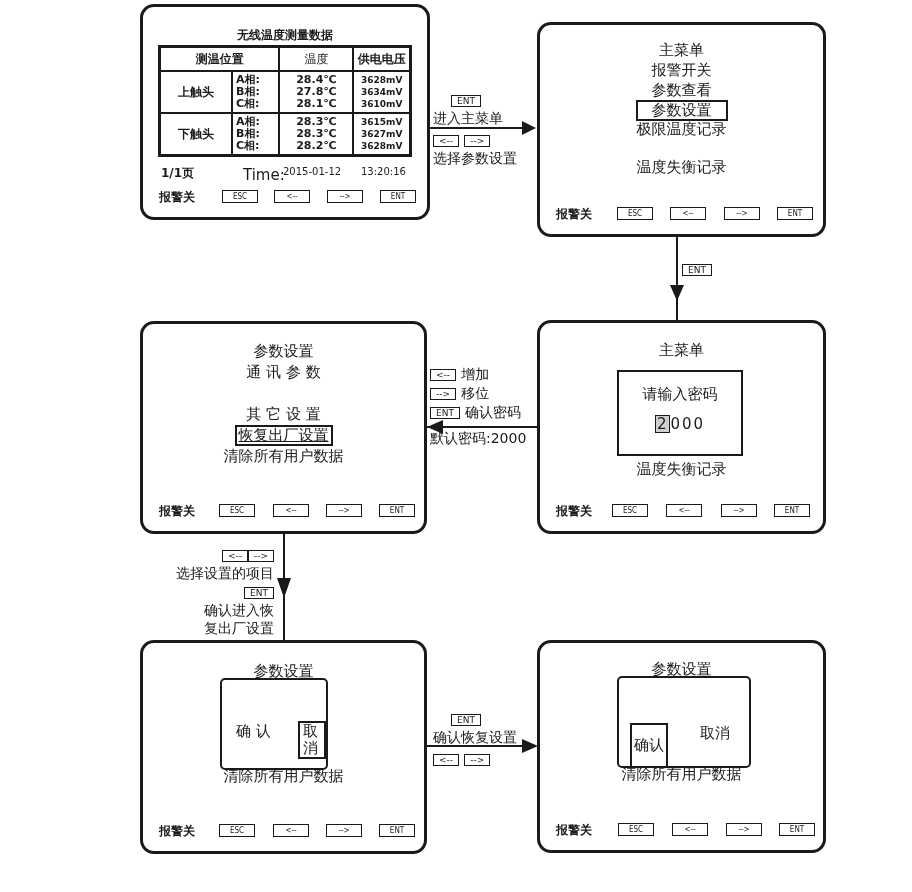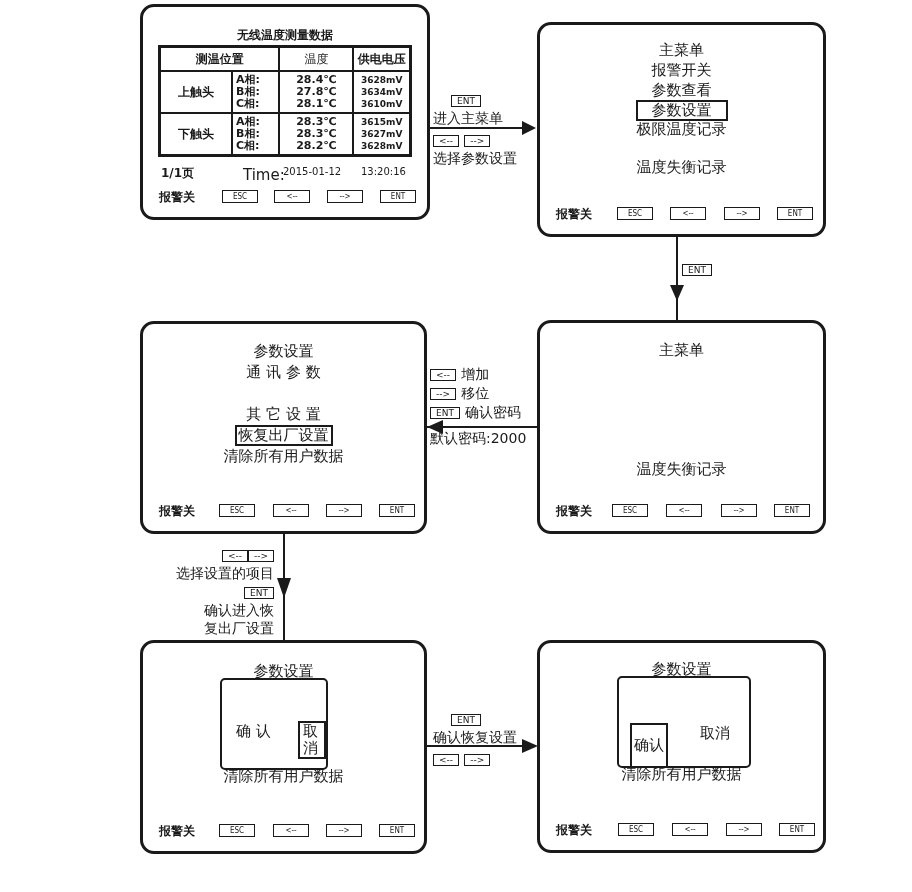--- a/index.html
+++ b/index.html
@@ -114,20 +114,26 @@
     <span class="kbtn" style="left:237px;">ENT</span>
   </div>
 </div>
 
 <div class="hline" style="left:676px;top:237px;width:2px;height:84px;"></div>
 <div class="abs" style="left:670px;top:285px;width:0;height:0;border-left:7px solid transparent;border-right:7px solid transparent;border-top:16px solid #1a1a1a;"></div>
 <div class="abs" style="left:682px;top:259px;"><span class="lbl-btn">ENT</span></div>
 
 <div class="screen" style="left:537px;top:320px;width:289px;height:214px;">
   <div class="ctr menu-item" style="top:18px;">主菜单</div>
+  <div class="dialog" style="left:77px;top:47px;width:126px;height:86px;border-radius:0;">
+    <div class="ctr menu-item" style="top:13px;">请输入密码</div>
+    <div class="ctr" style="top:43px;font-size:15px;letter-spacing:2px;">
+      <span class="pwcursor">2</span><span>000</span>
+    </div>
+  </div>
   <div class="ctr menu-item" style="top:137px;">温度失衡记录</div>
   <div class="btnbar">
     <span class="alarm">报警关</span>
     <span class="kbtn" style="left:72px;">ESC</span>
     <span class="kbtn" style="left:126px;">&lt;--</span>
     <span class="kbtn" style="left:181px;">--&gt;</span>
     <span class="kbtn" style="left:234px;">ENT</span>
   </div>
 </div>
 
@@ -137,21 +143,21 @@
   <div><span class="lbl-btn">&lt;--</span> <span class="note">增加</span></div>
   <div><span class="lbl-btn">--&gt;</span> <span class="note">移位</span></div>
   <div><span class="lbl-btn">ENT</span> <span class="note">确认密码</span></div>
   <div class="note" style="margin-top:8px;">默认密码:2000</div>
 </div>
 
 <div class="screen" style="left:140px;top:321px;width:287px;height:213px;">
   <div class="ctr menu-item" style="top:18px;">参数设置</div>
   <div class="ctr menu-item" style="top:39px;">通 讯 参 数</div>
   <div class="ctr menu-item" style="top:81px;">其 它 设 置</div>
-  <div class="ctr menu-item" style="top:101px;"><span class="sel" style="padding:0 2px;">恢复出厂设置</span></div>
+  <div class="ctr menu-item" style="top:101px;"><span class="sel" style="padding:0 2px;text-decoration:underline;">恢复出厂设置</span></div>
   <div class="ctr menu-item" style="top:123px;">清除所有用户数据</div>
   <div class="btnbar">
     <span class="alarm">报警关</span>
     <span class="kbtn" style="left:76px;">ESC</span>
     <span class="kbtn" style="left:130px;">&lt;--</span>
     <span class="kbtn" style="left:183px;">--&gt;</span>
     <span class="kbtn" style="left:236px;">ENT</span>
   </div>
 </div>
 

